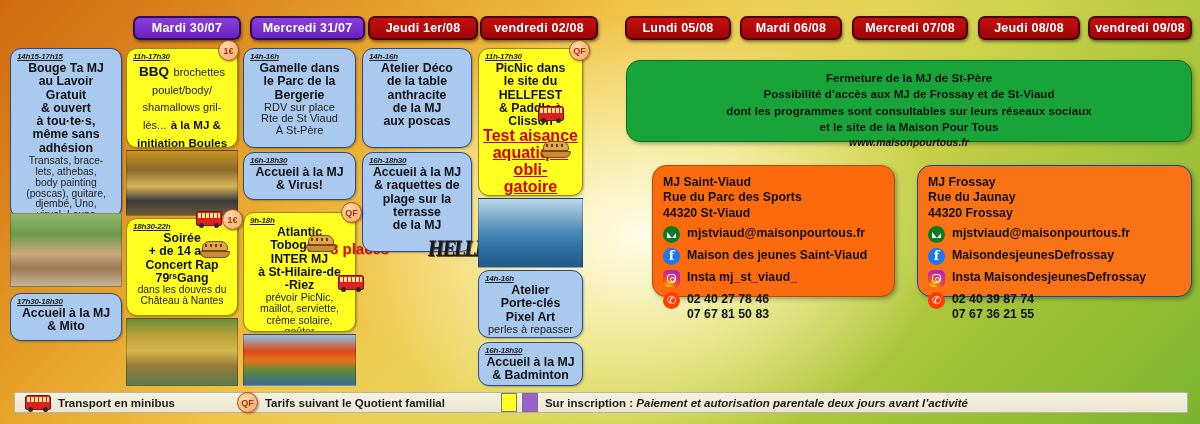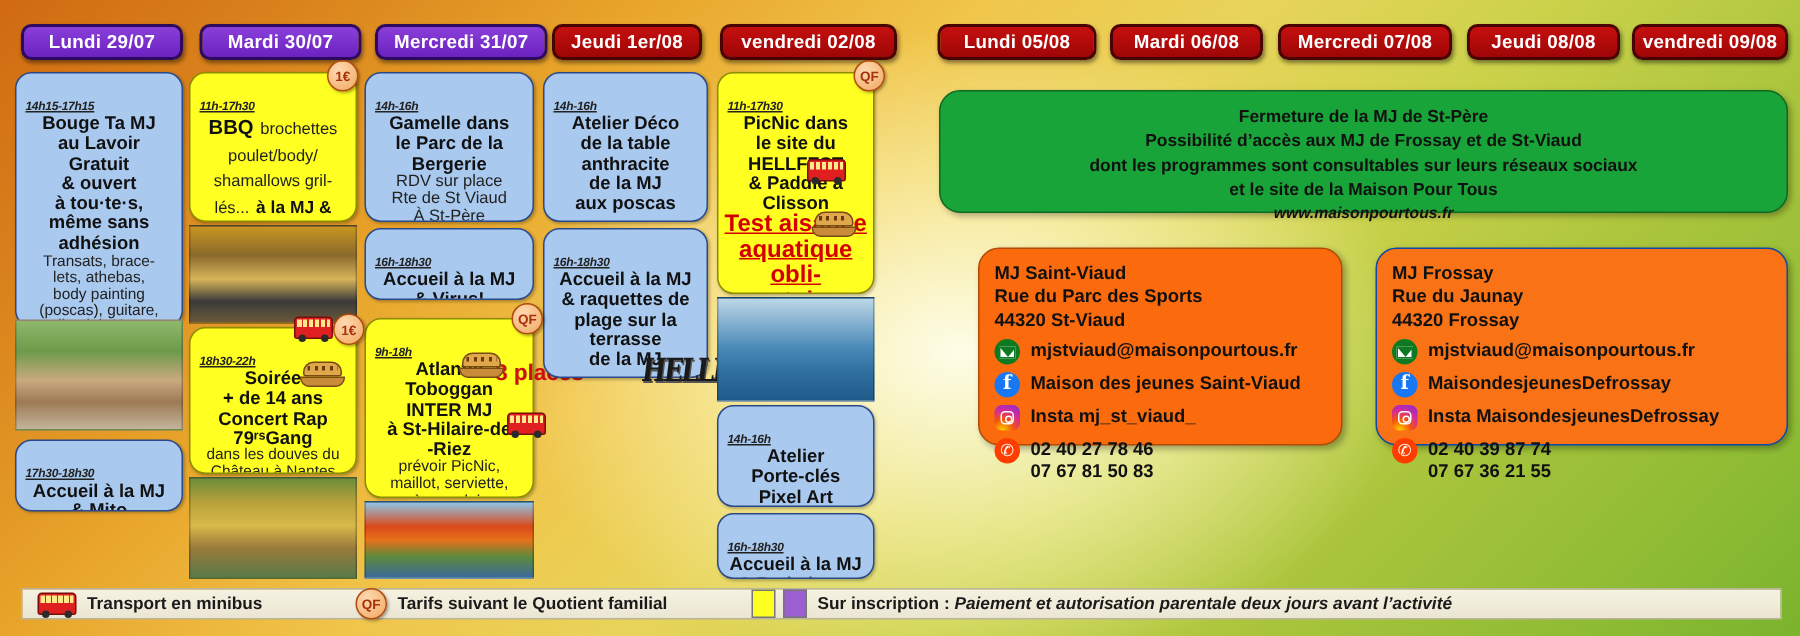--- a/index.html
+++ b/index.html
@@ -21,21 +21,21 @@
     display:flex; align-items:center; justify-content:center;
     box-shadow:1px 2px 3px rgba(0,0,0,.45);
     letter-spacing:.2px; white-space:nowrap;
   }
   .day-hdr.purple { background:linear-gradient(#8a3fd8,#6a22c0); border-color:#2e0a5e; }
   .day-hdr.red    { background:linear-gradient(#c60f0f,#9e0606); border-color:#4a0303; }
 
   
   .card {
     position:absolute; border-radius:11px; border:1.4px solid #2b4a8c;
-    padding:17px 4px; overflow:hidden;
+    padding:3px 4px; overflow:hidden;
     box-shadow:1px 1px 2px rgba(0,0,0,.25);
   }
   .card.blue { background:#a9c9ef; }
   .card.yellow{ background:#ffff22; border-color:#8d8d00;}
   .time {
     font-size:8px; font-weight:bold; font-style:italic;
     text-decoration:underline; color:#222; display:block;
     margin:0 0 1px 2px; letter-spacing:-.2px;
   }
   .ttl { display:block; text-align:center; font-weight:bold; color:#111; line-height:1.08; }
@@ -122,30 +122,27 @@
   .lg-txt { font-size:11.5px; font-weight:bold; color:#1a1a1a; white-space:nowrap; }
   .lg-txt em { font-style:italic; font-weight:bold; }
   .sw { width:16px; height:19px; border:1px solid #777; }
   .sw.y { background:#ffff22; } .sw.v { background:#9b5fd0; }
 </style>
 </head>
 <body>
 
 <div class="stage">
 
-  <div class="day-hdr purple" style="left:14px;width:108px;">
-      <span>Lundi 29/07</span>
-    </div>
   <div class="day-hdr purple" style="left:133px;width:108px;">
       <span>Mardi 30/07</span>
     </div>
   <div class="day-hdr purple" style="left:250px;width:115px;">
       <span>Mercredi 31/07</span>
     </div>
-  <div class="day-hdr red" style="left:368px;width:100px;">
+  <div class="day-hdr red" style="left:368px;width:110px;">
       <span>Jeudi 1er/08</span>
     </div>
   <div class="day-hdr red" style="left:480px;width:118px;">
       <span>vendredi 02/08</span>
     </div>
 
   <div class="day-hdr red" style="left:625px;width:106px;">
       <span>Lundi 05/08</span>
     </div>
   <div class="day-hdr red" style="left:740px;width:102px;">

